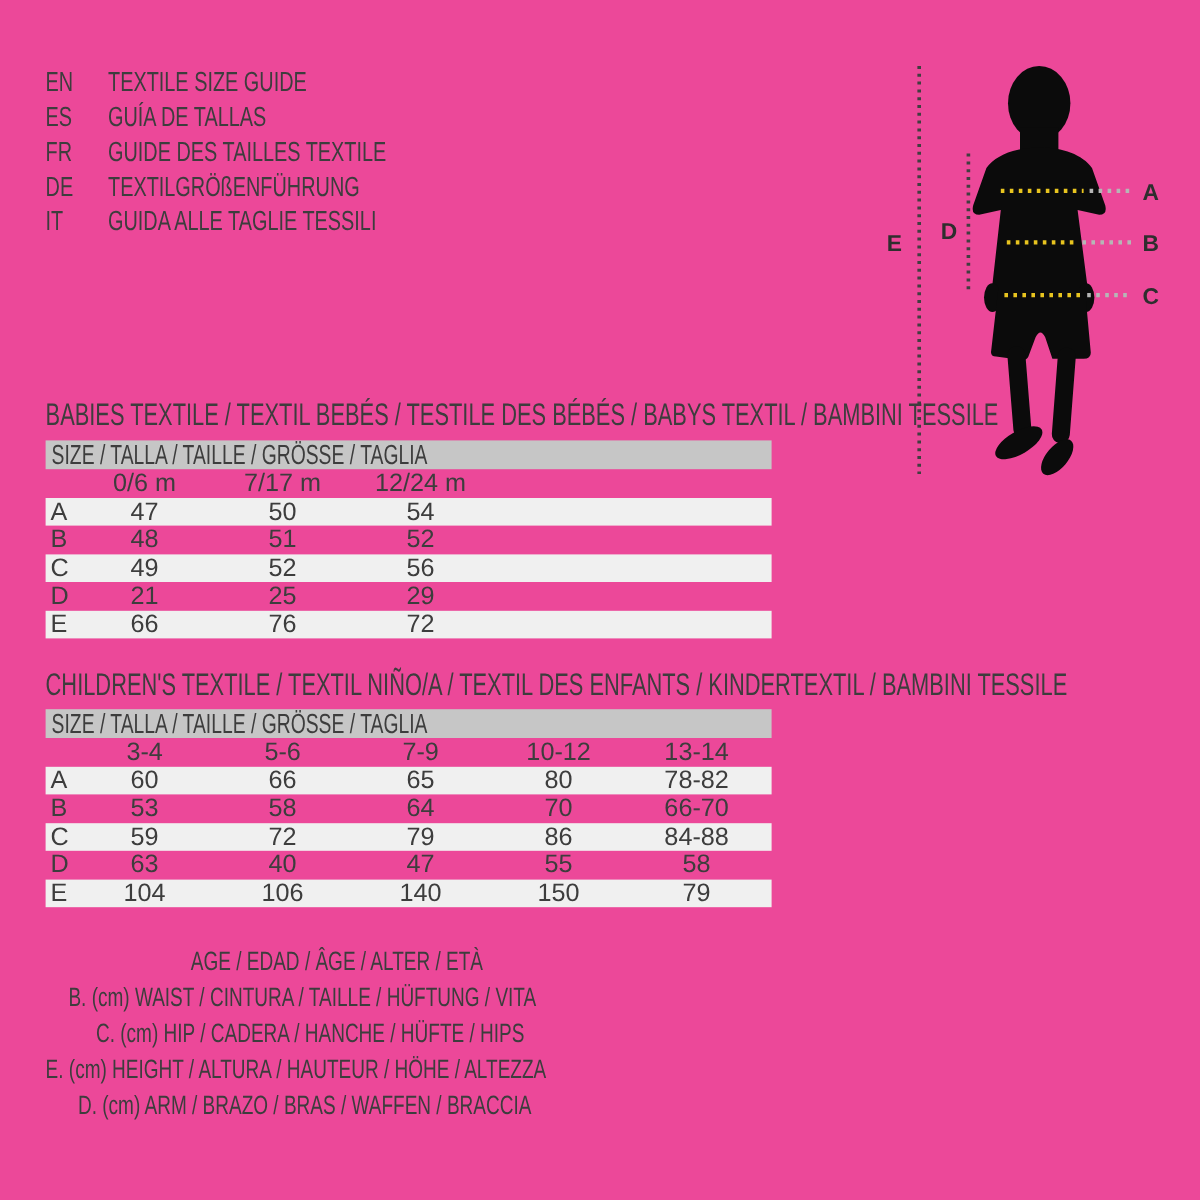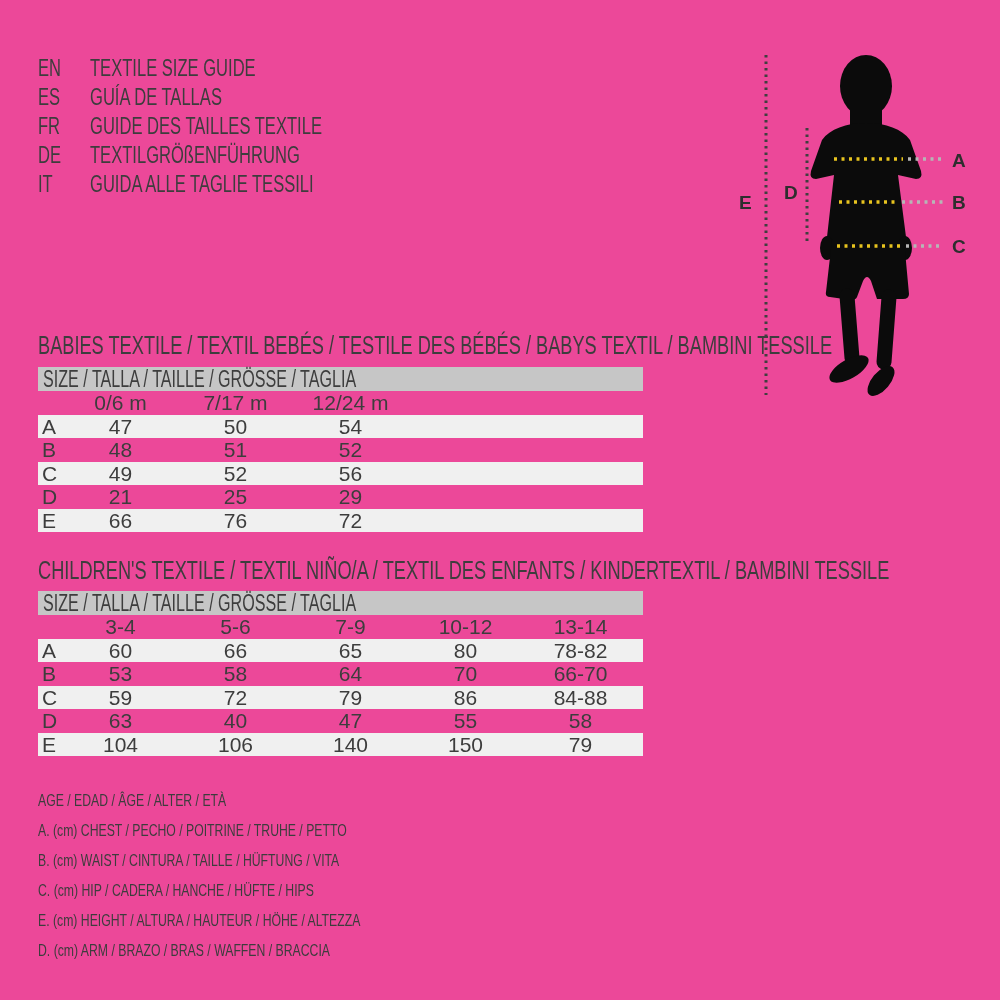--- a/index.html
+++ b/index.html
@@ -25,21 +25,21 @@
   .babies-table{top:367px;}
   .children-table{top:591px;}
   .bar{height:24px;line-height:24px;background:#c6c6c6;font-size:23px;padding-left:5px;white-space:nowrap;}
   .trow{display:flex;height:23.5px;line-height:23.5px;font-size:21px;align-items:center;}
   .trow.stripe{background:#f0f0f0;}
   .lbl{width:25px;padding-left:4px;box-sizing:border-box;}
   .cell{width:115px;text-align:center;}
 
   
   .legend{position:absolute;left:38px;top:786px;}
-  .legend-line{height:30px;line-height:30px;font-size:17px;white-space:nowrap;}
+  .legend-line{height:30px;line-height:30px;font-size:22px;white-space:nowrap;text-align:center;}
 
   
   .figure{position:absolute;left:730px;top:28px;}
   .fig-label{font-family:"Liberation Sans",sans-serif;font-weight:bold;font-size:19px;fill:#2e2e2e;}
 </style>
 </head>
 <body>
 
 <div class="canvas">
 
@@ -184,20 +184,19 @@
       <span class="cell">104</span>
       <span class="cell">106</span>
       <span class="cell">140</span>
       <span class="cell">150</span>
       <span class="cell">79</span>
     </div>
   </div>
 
   <div class="legend">
     <div class="legend-line"><span class="cx">AGE / EDAD / ÂGE / ALTER / ETÀ</span></div>
-    <div class="legend-line"><span class="cx">A. (cm) CHEST / PECHO / POITRINE / TRUHE / PETTO</span></div>
     <div class="legend-line"><span class="cx">B. (cm) WAIST / CINTURA / TAILLE / HÜFTUNG / VITA</span></div>
     <div class="legend-line"><span class="cx">C. (cm) HIP / CADERA / HANCHE / HÜFTE / HIPS</span></div>
     <div class="legend-line"><span class="cx">E. (cm) HEIGHT / ALTURA / HAUTEUR / HÖHE / ALTEZZA</span></div>
     <div class="legend-line"><span class="cx">D. (cm) ARM / BRAZO / BRAS / WAFFEN / BRACCIA</span></div>
   </div>
 
 </div>
 
 </body></html>

